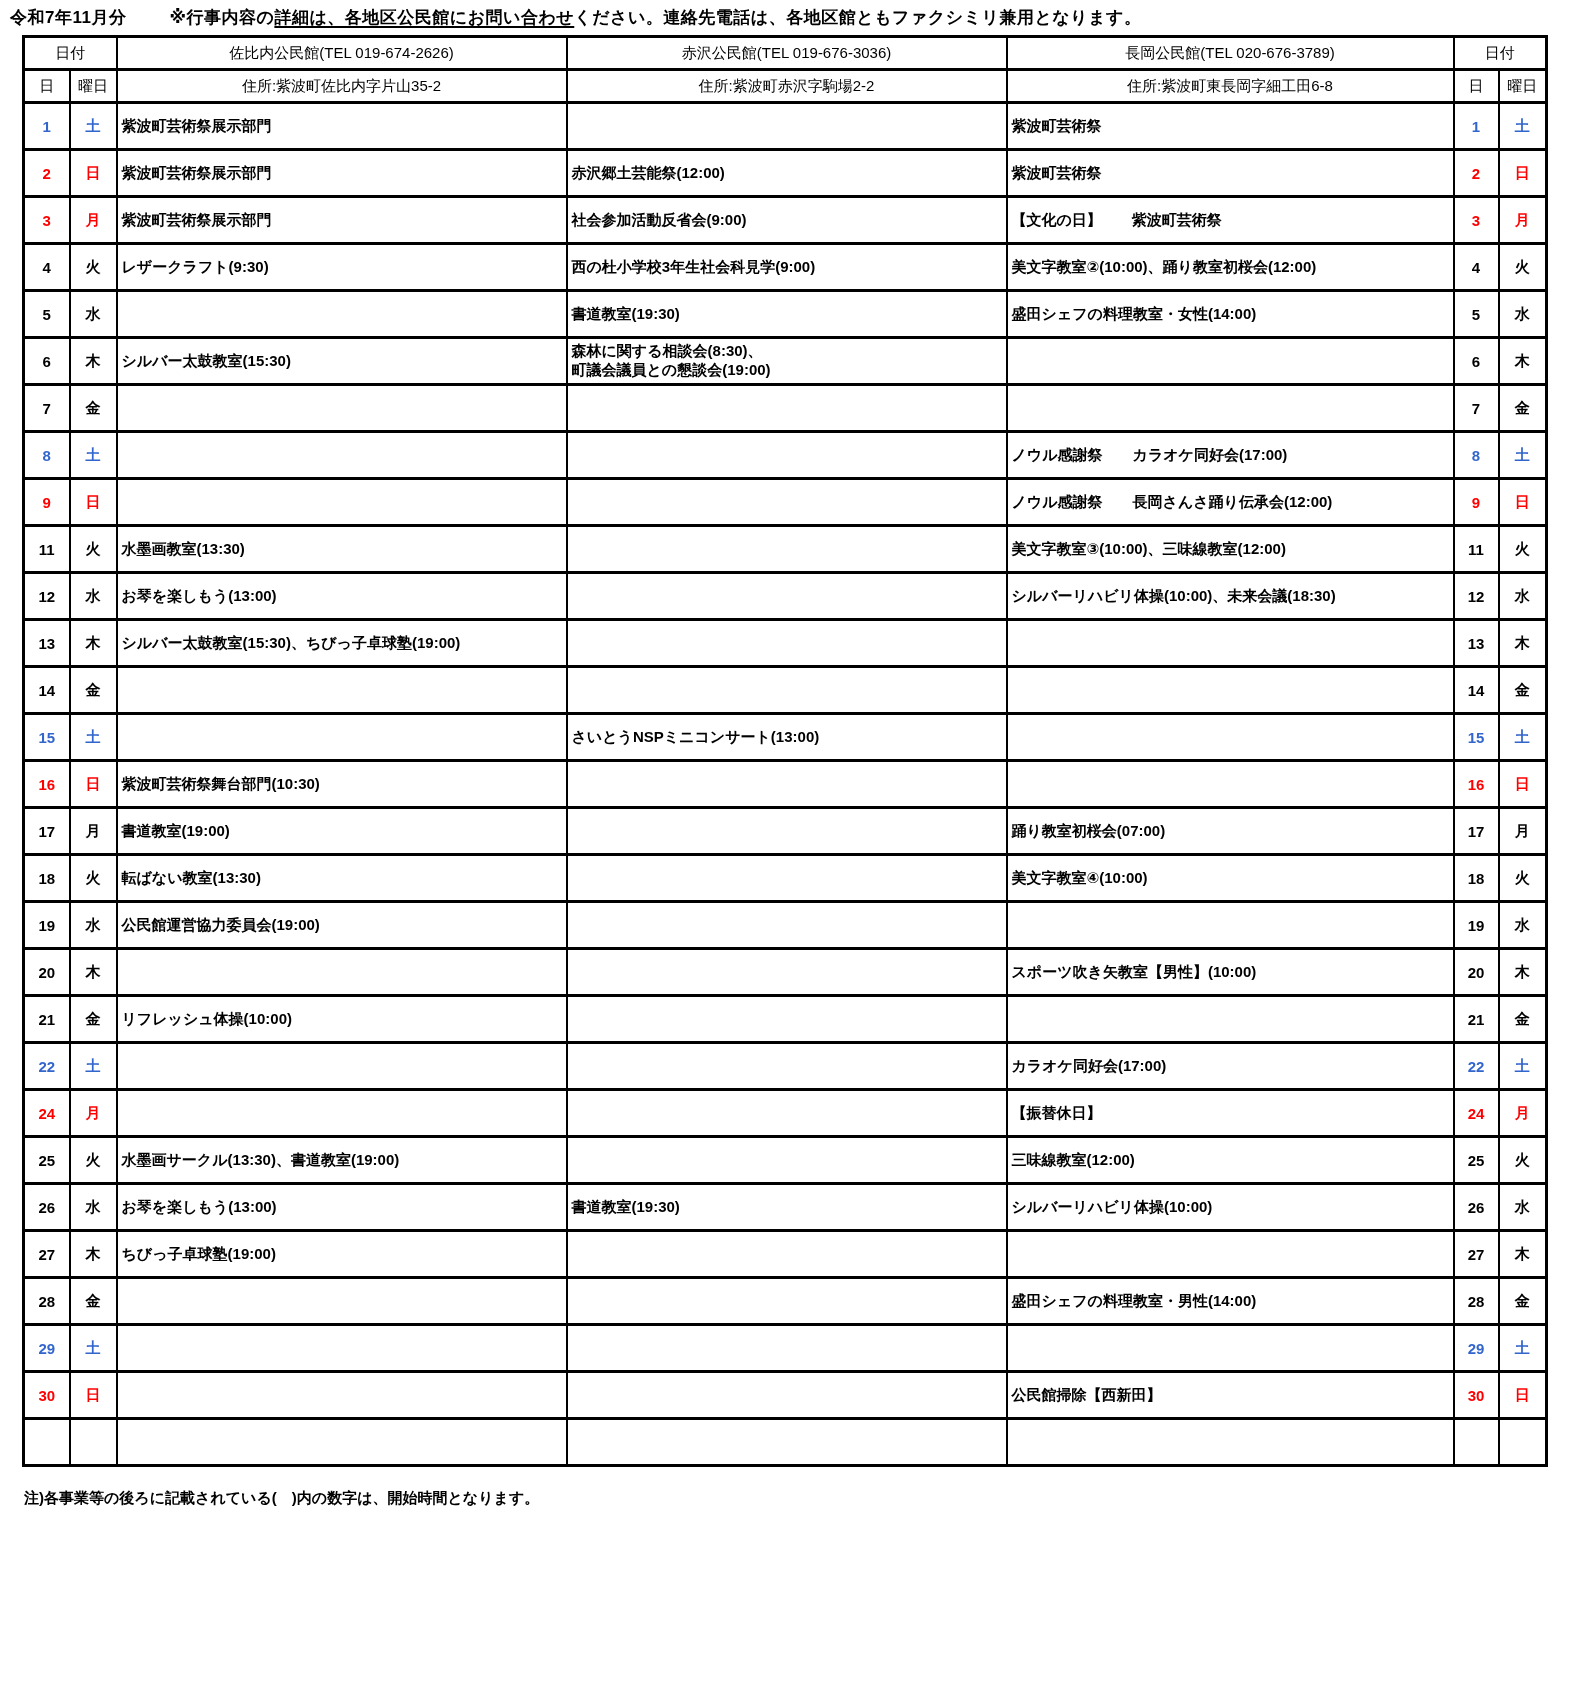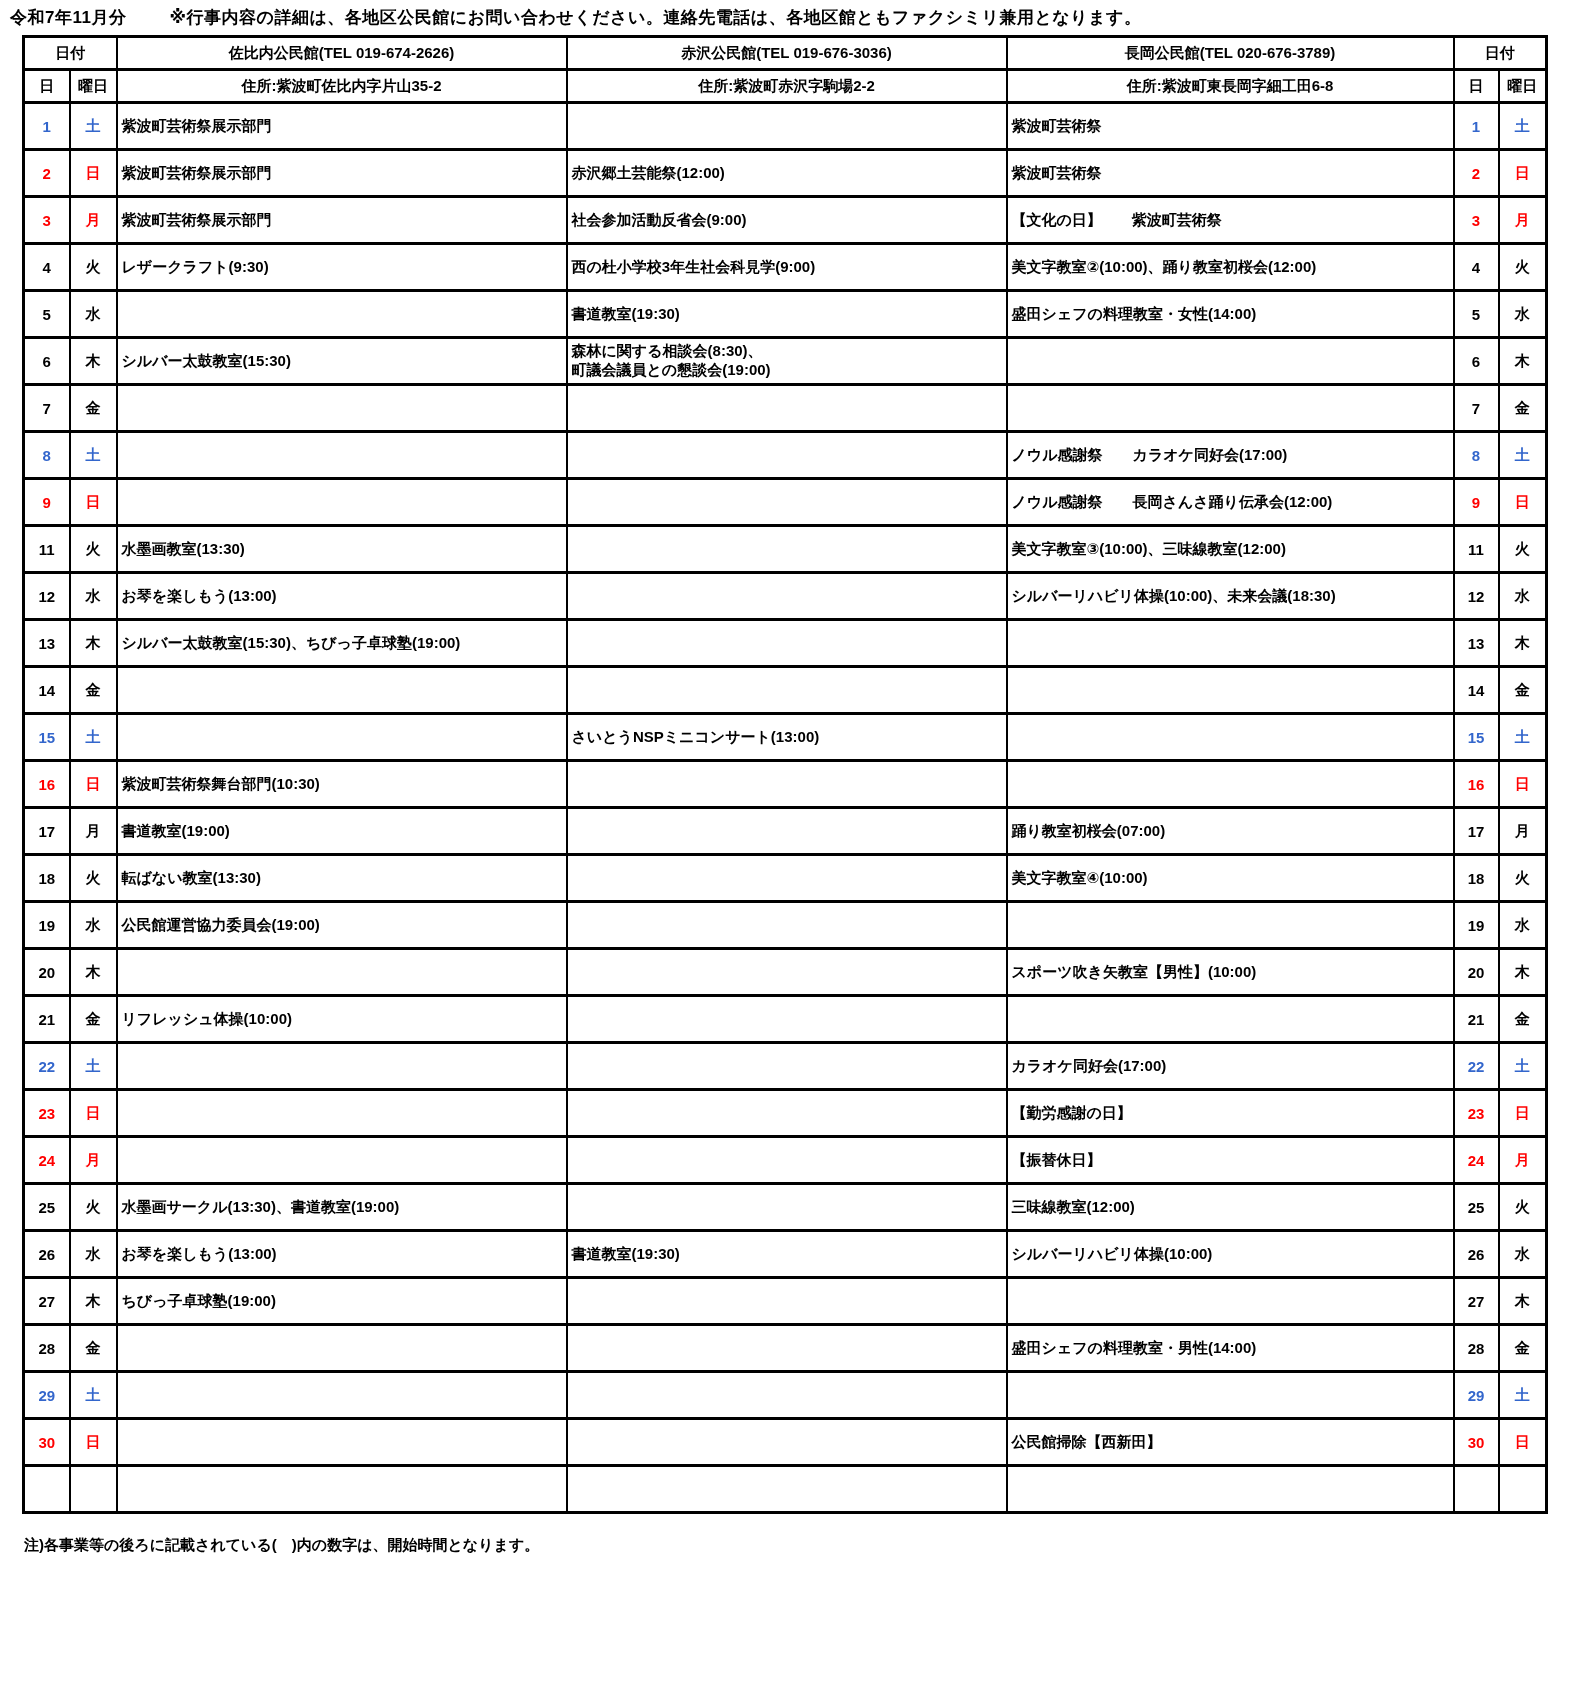--- a/index.html
+++ b/index.html
@@ -9,36 +9,36 @@
     color:#000;
     width:1594px;
   }
   .title-bar{
     font-size:17px;
     padding:6px 0 4px 10px;
     letter-spacing:0.5px;
     white-space:nowrap;
   }
   .title-notice{margin-left:43px;}
-  .u{ text-decoration-thickness:1.5px; text-underline-offset:3px;}
+  .u{ text-decoration:underline; text-decoration-thickness:1.5px; text-underline-offset:3px;}
   table.sched{
     border-collapse:collapse;
     table-layout:fixed;
     margin:2px 0 0 22px;
     border:3px solid #000;
   }
   table.sched td, table.sched th{
     border-left:2px solid #000;
     border-right:2px solid #000;
     border-top:3px solid #000;
     border-bottom:3px solid #000;
     font-size:15px;
     overflow:hidden;
   }
-  th{font-weight:bold;}
+  th{font-weight:normal;}
   .hrow1 th{height:28px;}
   .hrow2 th{height:28px;}
   col.c-day{width:46px;}
   col.c-wd{width:47px;}
   col.c-ev1{width:450px;}
   col.c-ev2{width:440px;}
   col.c-ev3{width:447px;}
   col.c-dayr{width:45px;}
   col.c-wdr{width:48px;}
   td.daycol, td.wdcol{text-align:center; vertical-align:middle;}
@@ -277,29 +277,20 @@
       <tr>
         <td class="daycol c-saturday">22</td>
         <td class="wdcol c-saturday">土</td>
         <td class="event"></td>
         <td class="event"></td>
         <td class="event">カラオケ同好会(17:00)</td>
         <td class="daycol c-saturday">22</td>
         <td class="wdcol c-saturday">土</td>
       </tr>
       <tr>
-        <td class="daycol c-sunday">23</td>
-        <td class="wdcol c-sunday">日</td>
-        <td class="event"></td>
-        <td class="event"></td>
-        <td class="event">【勤労感謝の日】</td>
-        <td class="daycol c-sunday">23</td>
-        <td class="wdcol c-sunday">日</td>
-      </tr>
-      <tr>
         <td class="daycol c-sunday">24</td>
         <td class="wdcol c-sunday">月</td>
         <td class="event"></td>
         <td class="event"></td>
         <td class="event">【振替休日】</td>
         <td class="daycol c-sunday">24</td>
         <td class="wdcol c-sunday">月</td>
       </tr>
       <tr>
         <td class="daycol c-normal">25</td>

